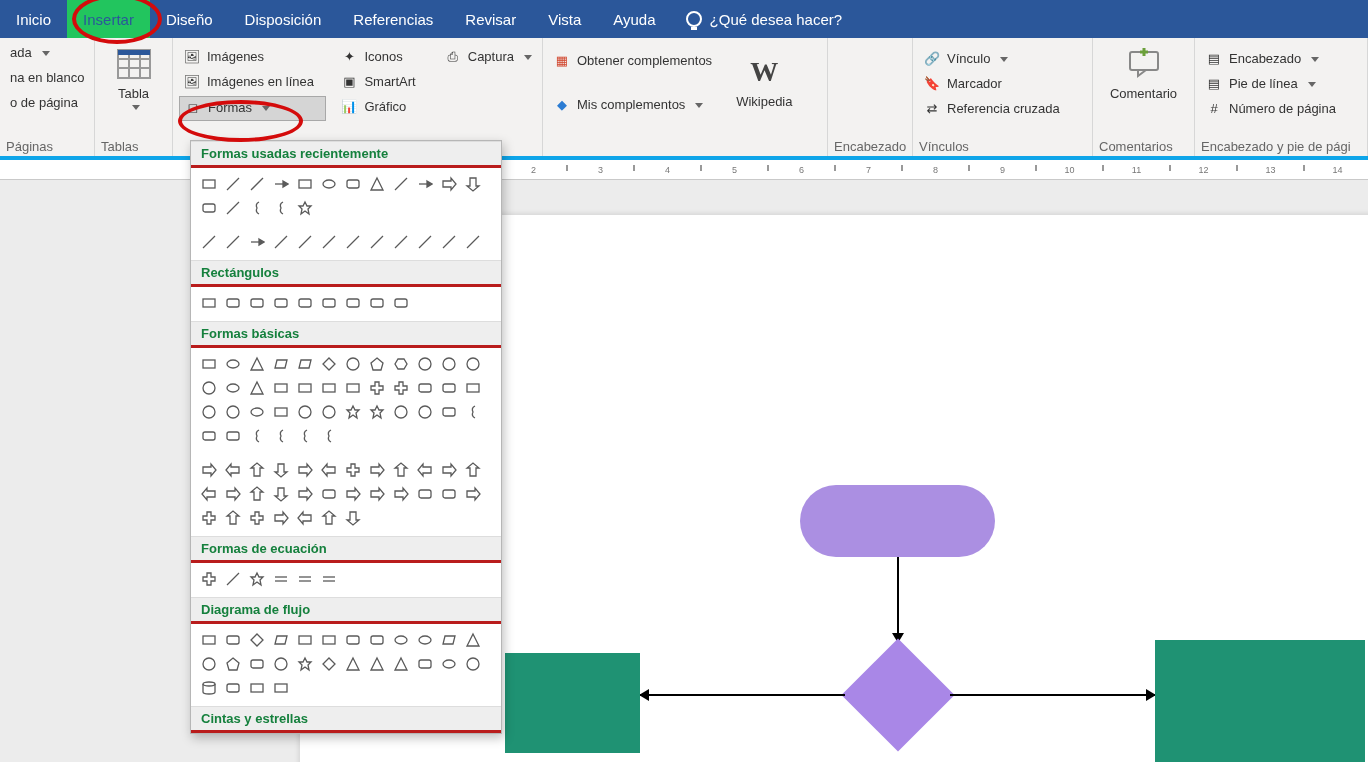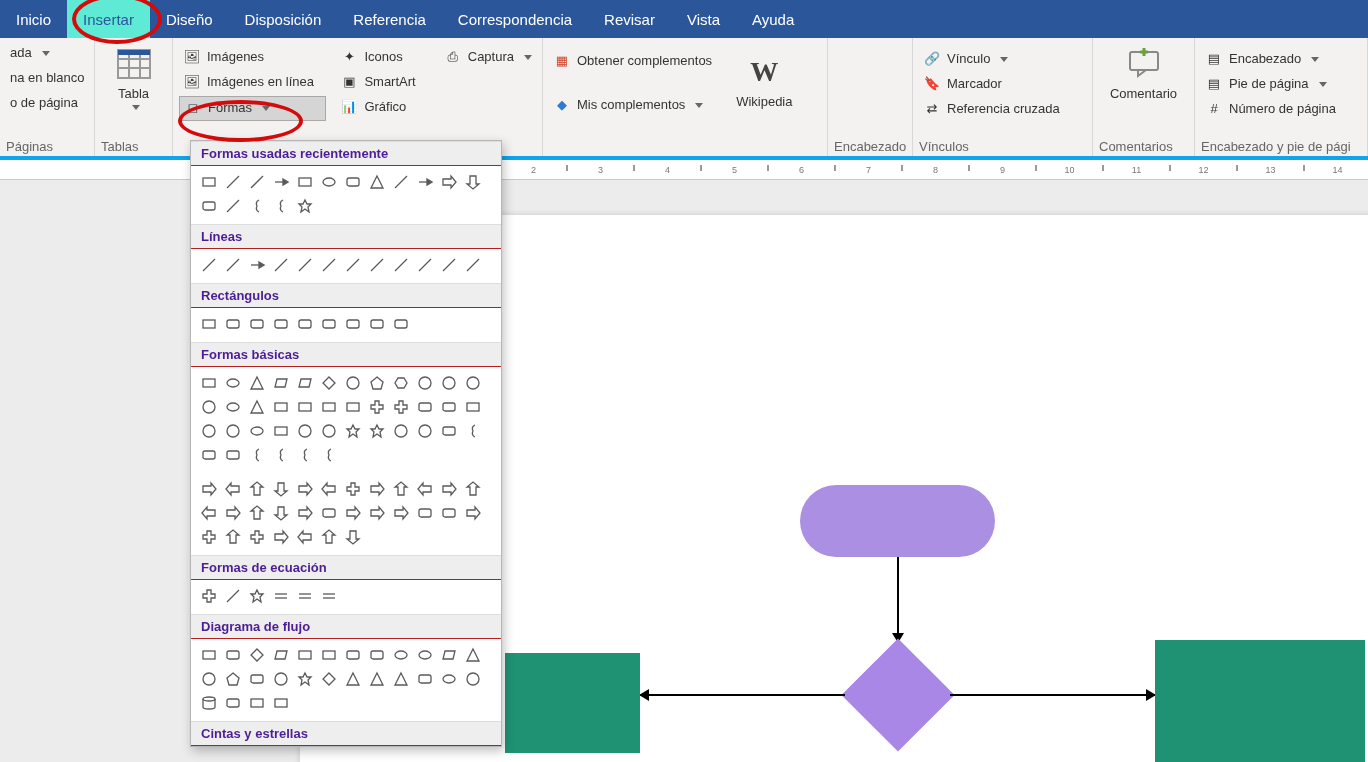--- a/index.html
+++ b/index.html
@@ -25,21 +25,21 @@
     font-size: 15px;
   }
   .tabs .tab {
     padding: 0 16px;
     display: flex;
     align-items: center;
     cursor: pointer;
     position: relative;
   }
   .tabs .tab.active {
-    background: #5eead4;
+    background: #22c55e;
     color: #2b579a;
   }
   .tabs .tellme {
     display: flex;
     align-items: center;
     gap: 8px;
     padding: 0 14px;
     color: #fff;
   }
   .tabs .bulb {
@@ -194,22 +194,22 @@
     z-index: 40;
     max-height: 620px;
     overflow:hidden;
     font-size:13px;
   }
   .gallery .gsect {
     background:#eeeeee;
     font-weight:600;
     padding:4px 10px;
     border-top:1px solid #ddd;
-    border-bottom:1px solid #b91c1c;
-    color:#4c1d95;
+    border-bottom:3px solid #b91c1c;
+    color:#15803d;
   }
   .gallery .grow {
     display:flex; flex-wrap:wrap;
     padding:4px 6px 6px 6px;
     gap:0;
   }
   .gallery .gicon {
     width:24px; height:24px;
     display:flex; align-items:center; justify-content:center;
     cursor:pointer;
@@ -222,25 +222,28 @@
 <body>
 
 <div class="circle-annot c1"></div>
 <div class="circle-annot c2"></div>
 
 <div class="tabs">
   <div class="tab">Inicio</div>
   <div class="tab active">Insertar</div>
   <div class="tab">Diseño</div>
   <div class="tab">Disposición</div>
-  <div class="tab">Referencia</div>
-  <div class="tab">Correspondencia</div>
+  <div class="tab">Referencias</div>
   <div class="tab">Revisar</div>
   <div class="tab">Vista</div>
   <div class="tab">Ayuda</div>
+  <div class="tellme">
+    <span class="bulb"></span>
+    <span>¿Qué desea hacer?</span>
+  </div>
 </div>
 
 <div class="ribbon">
 
   <div class="group" style="width:95px">
     <div class="chstack">
       <div class="lbtn">
           <span>ada</span>
           <span class="caret"></span>
         </div>
@@ -372,21 +375,21 @@
 
   <div class="group" style="flex:1">
     <div class="chstack" style="padding-top:6px">
       <div class="lbtn">
           <span class="licon">▤</span>
           <span>Encabezado</span>
           <span class="caret"></span>
         </div>
       <div class="lbtn">
           <span class="licon">▤</span>
-          <span>Pie de página</span>
+          <span>Pie de línea</span>
           <span class="caret"></span>
         </div>
       <div class="lbtn">
           <span class="licon">#</span>
           <span>Número de página</span>
         </div>
     </div>
     <div class="glabel">Encabezado y pie de pági</div>
   </div>
 
@@ -513,21 +516,20 @@
         <svg viewBox="0 0 16 16">
           <path d="M10 2 Q6 4 8 8 Q6 12 10 14"></path>
         </svg>
       </div>
       <div class="gicon">
         <svg viewBox="0 0 16 16">
           <polygon points="8,2 10,6 14,6 11,9 12,14 8,11 4,14 5,9 2,6 6,6"></polygon>
         </svg>
       </div>
     </div>
-    <div class="gsect">Líneas</div>
     <div class="grow">
       <div class="gicon">
         <svg viewBox="0 0 16 16">
           <line x1="2" y1="14" x2="14" y2="2"></line>
         </svg>
       </div>
       <div class="gicon">
         <svg viewBox="0 0 16 16">
           <line x1="2" y1="14" x2="14" y2="2"></line>
         </svg>

